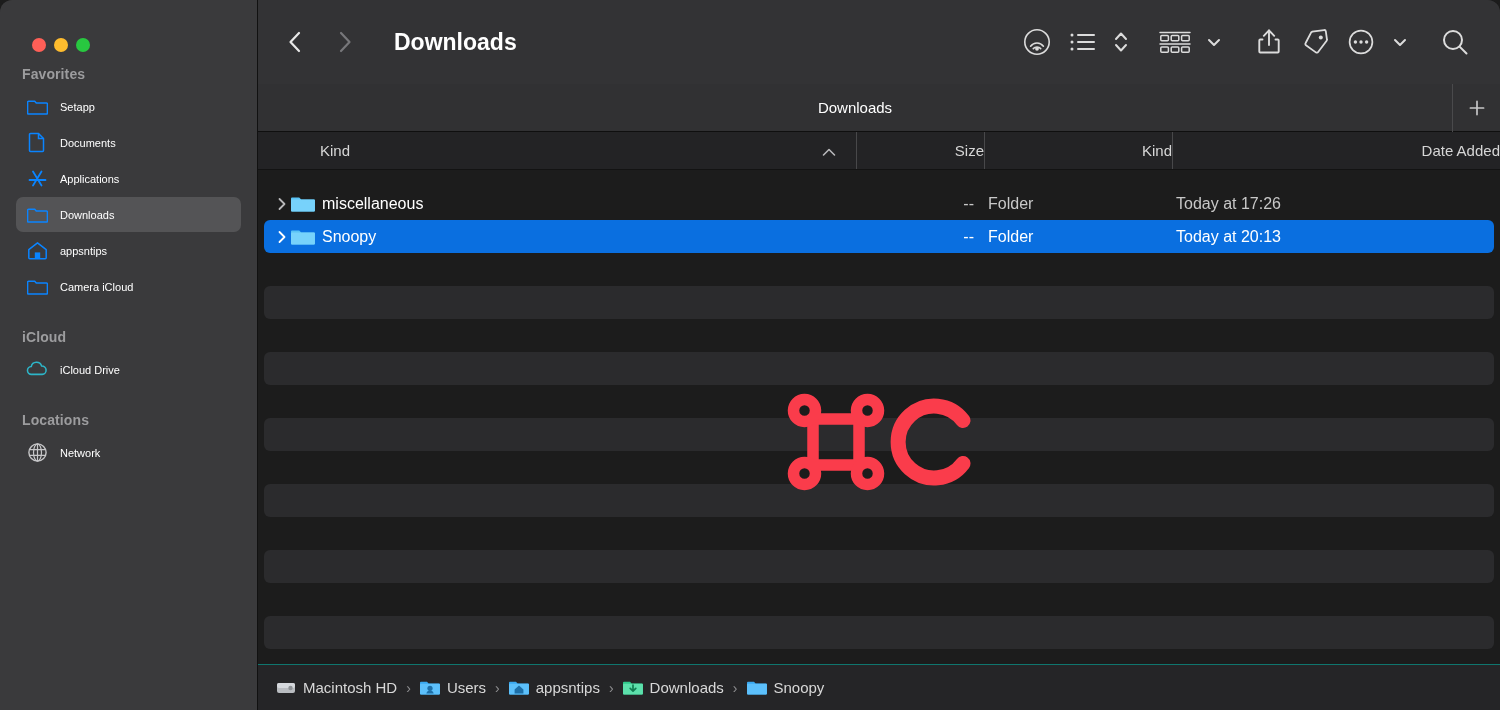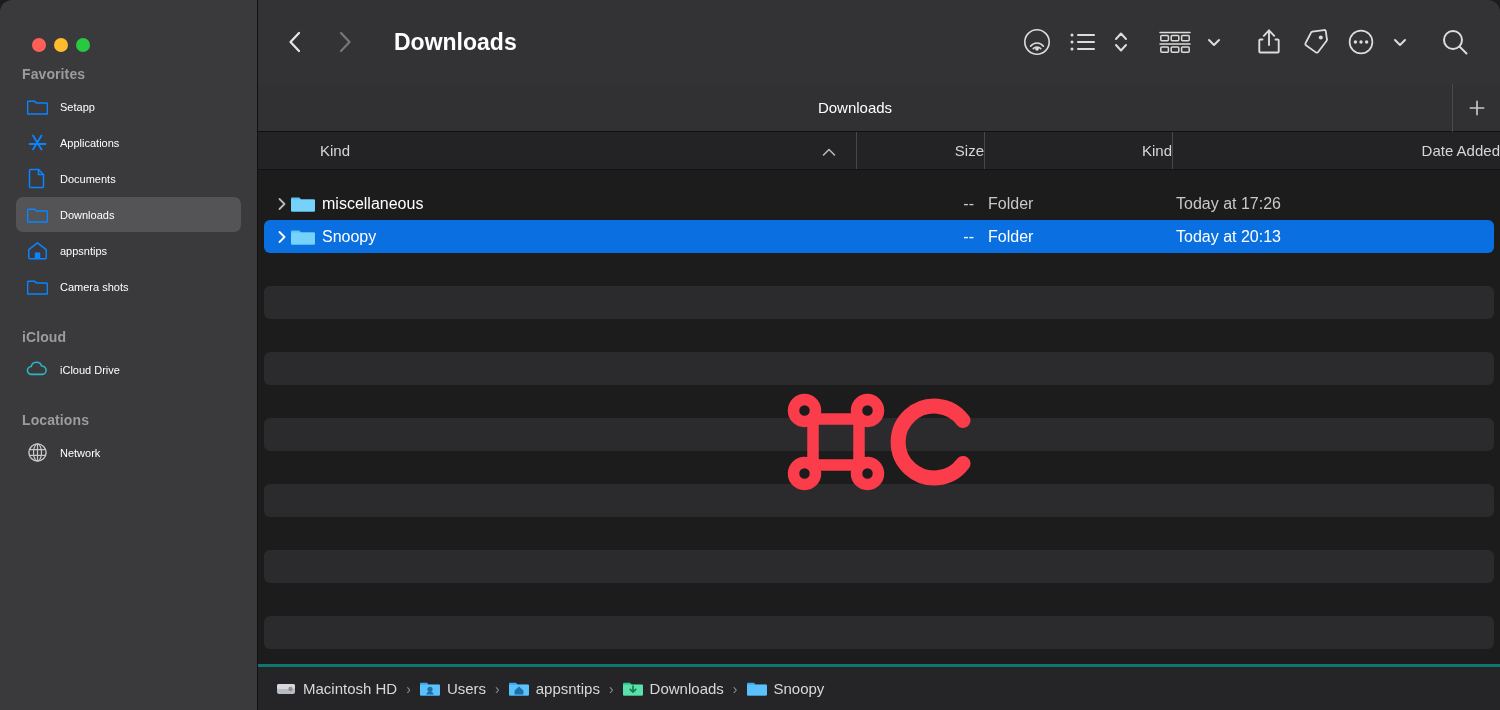--- a/index.html
+++ b/index.html
@@ -160,21 +160,21 @@
     left: 0; right: 0; top: 222px;
     display: flex; align-items: center; justify-content: center;
     pointer-events: none;
     z-index: 5;
   }
   .shortcut-overlay svg { display: block; }
 
   .pathbar {
     height: 46px;
     background: #252527;
-    border-top: 3px solid #0f766e;
+    border-top: 1px solid #0f766e;
     display: flex; align-items: center;
     padding-left: 18px;
     gap: 0;
   }
   .path-item { display: flex; align-items: center; gap: 7px; }
   .path-label { font-size: 15px; color: #d8d8d8; white-space: nowrap; }
   .path-sep { color: #8e8e90; font-size: 14px; margin: 0 9px; }
   .path-icon { width: 20px; height: 20px; display: flex; align-items: center; justify-content: center; }
 </style>
 </head>
@@ -195,37 +195,37 @@
       <span class="sb-icon">
         <svg width="21" height="17" viewBox="0 0 21 17">
             <path d="M1.6 3.2h6.1l1.6 1.9h10.1a1 1 0 0 1 1 1v9a1 1 0 0 1-1 1H1.6a1 1 0 0 1-1-1V4.2a1 1 0 0 1 1-1z" fill="none" stroke="#0a84ff" stroke-width="1.5"></path>
           </svg>
       </span>
       <span class="sb-label">Setapp</span>
     </div>
 
     <div class="sb-item">
       <span class="sb-icon">
-        <svg width="21" height="21" viewBox="0 0 21 21">
-            <path d="M6 3.5 L14.5 17.5 M14.5 3.5 L6 17.5 M2.5 12 L18.5 12" stroke="#0a84ff" stroke-width="1.8" stroke-linecap="round" fill="none"></path>
-          </svg>
-      </span>
-      <span class="sb-label">Applications</span>
-    </div>
-
-    <div class="sb-item">
-      <span class="sb-icon">
         <svg width="18" height="21" viewBox="0 0 18 21">
             <path d="M2.5 1.5h8l5 5v12a1 1 0 0 1-1 1h-12a1 1 0 0 1-1-1v-16a1 1 0 0 1 1-1z" fill="none" stroke="#0a84ff" stroke-width="1.5"></path>
             <path d="M10.5 1.5v5h5" fill="none" stroke="#0a84ff" stroke-width="1.5"></path>
           </svg>
       </span>
       <span class="sb-label">Documents</span>
     </div>
 
+    <div class="sb-item">
+      <span class="sb-icon">
+        <svg width="21" height="21" viewBox="0 0 21 21">
+            <path d="M6 3.5 L14.5 17.5 M14.5 3.5 L6 17.5 M2.5 12 L18.5 12" stroke="#0a84ff" stroke-width="1.8" stroke-linecap="round" fill="none"></path>
+          </svg>
+      </span>
+      <span class="sb-label">Applications</span>
+    </div>
+
 
     <div class="sb-item selected">
       <span class="sb-icon">
         <svg width="21" height="17" viewBox="0 0 21 17">
             <path d="M1.6 3.2h6.1l1.6 1.9h10.1a1 1 0 0 1 1 1v9a1 1 0 0 1-1 1H1.6a1 1 0 0 1-1-1V4.2a1 1 0 0 1 1-1z" fill="none" stroke="#0a84ff" stroke-width="1.5"></path>
           </svg>
       </span>
       <span class="sb-label">Downloads</span>
     </div>
 
@@ -238,21 +238,21 @@
       </span>
       <span class="sb-label">appsntips</span>
     </div>
 
     <div class="sb-item">
       <span class="sb-icon">
         <svg width="21" height="17" viewBox="0 0 21 17">
             <path d="M1.6 3.2h6.1l1.6 1.9h10.1a1 1 0 0 1 1 1v9a1 1 0 0 1-1 1H1.6a1 1 0 0 1-1-1V4.2a1 1 0 0 1 1-1z" fill="none" stroke="#0a84ff" stroke-width="1.5"></path>
           </svg>
       </span>
-      <span class="sb-label">Camera shots</span>
+      <span class="sb-label">Camera iCloud</span>
     </div>
 
     <div class="sb-section" style="padding-top:24px;">iCloud</div>
     <div class="sb-item">
       <span class="sb-icon">
         <svg width="23" height="17" viewBox="0 0 23 17">
             <path d="M5.8 13.6a4.1 4.1 0 0 1-.3-8.2 5.6 5.6 0 0 1 10.8-.6 3.9 3.9 0 0 1 .6 8.8z" fill="none" stroke="#2db5c8" stroke-width="1.6" stroke-linejoin="round"></path>
           </svg>
       </span>
       <span class="sb-label">iCloud Drive</span>

